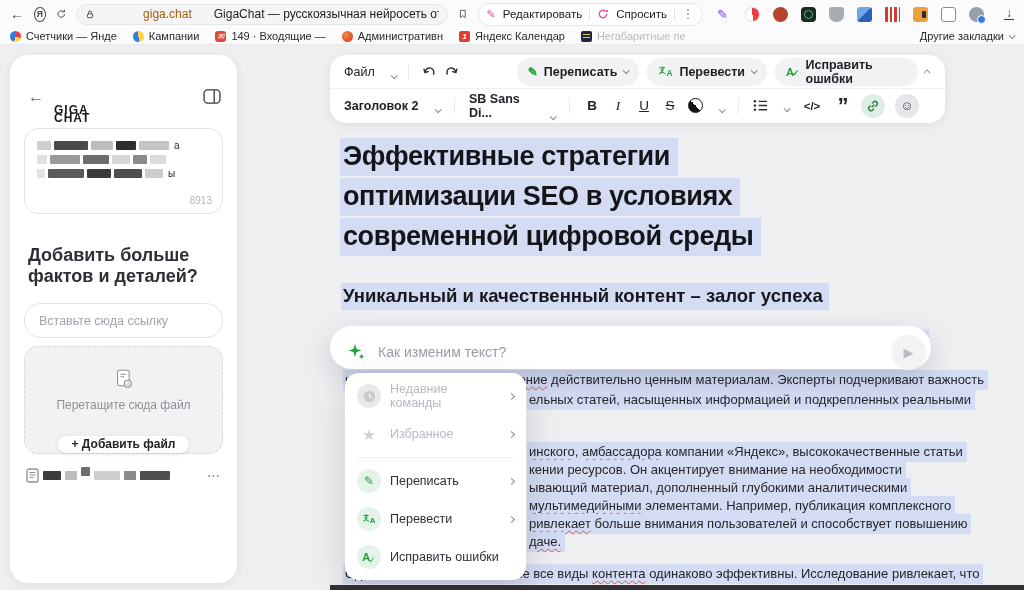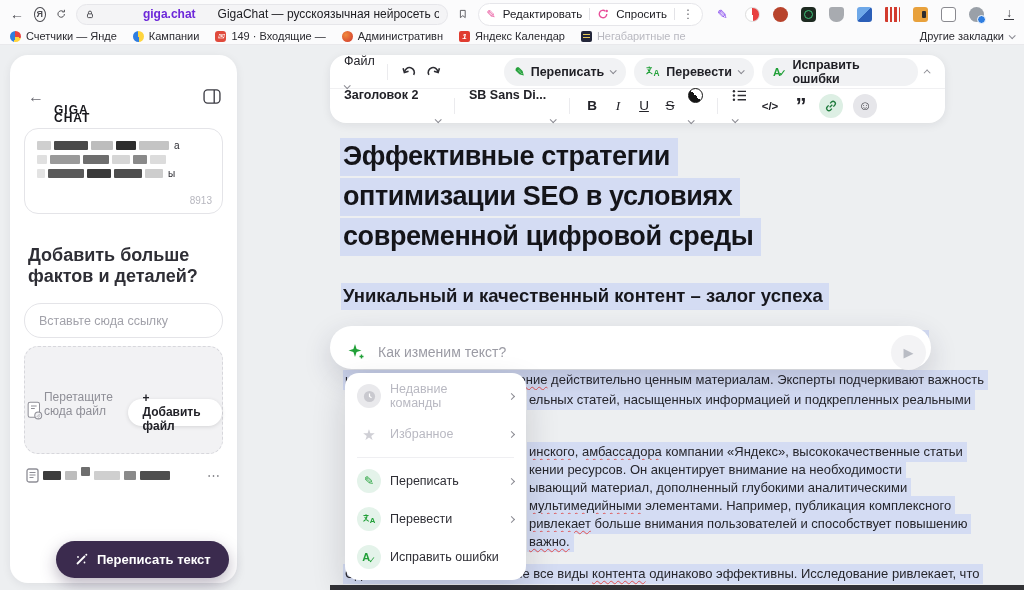--- a/index.html
+++ b/index.html
@@ -7,21 +7,21 @@
   body { font-family:"Liberation Sans", sans-serif; background:#edeff1; position:relative; }
 
   
   .chrome-top { position:absolute; top:0; left:0; width:1024px; height:28px; background:#fbfbfc;
     display:flex; align-items:center; padding:0 10px; gap:10px; z-index:50; }
   .nav-glyph { color:#4a4a50; font-size:14px; line-height:1; cursor:default; }
   .ya-circle { width:15px; height:15px; border:1.4px solid #4a4a50; border-radius:50%;
     font-size:9px; font-weight:700; color:#4a4a50; display:flex; align-items:center; justify-content:center; }
   .addr-pill { height:21px; width:372px; background:#f4f4f6; border:1px solid #e6e6ea; border-radius:11px;
     display:flex; align-items:center; padding:0 8px; gap:8px; }
-  .addr-url { font-size:12px; font-weight:700; color:#6d28d9;padding-left:40px; }
+  .addr-url { font-size:12px; font-weight:400; color:#a16207;padding-left:40px; }
   .addr-title { font-size:12px; color:#1c1c21; margin-left:14px; white-space:nowrap; overflow:hidden; }
   .ai-group { height:23px; border:1px solid #e6e6ea; background:#fff; border-radius:12px;
     display:flex; align-items:center; padding:0 8px; gap:7px; }
   .ai-label { font-size:11.5px; color:#1c1c21; }
   .pinkic { color:#e8509a; font-size:11px; }
   .vdiv { width:1px; height:12px; background:#e3e3e7; }
   .dots-v { color:#6a6a70; font-size:12px; letter-spacing:0; }
   .ext-row { display:flex; align-items:center; gap:13px; margin-left:4px; }
   .ext { width:15px; height:15px; border-radius:4px; position:relative; flex:none; }
   .ext-pen { background:transparent; color:#7c3aed; font-size:13px; line-height:15px; }
@@ -81,38 +81,38 @@
   .sb-label2 { position:absolute; left:18px; top:190px; font-size:18px; font-weight:600; color:#2e2e35; }
   .toggle-row { position:absolute; left:18px; top:216px; width:191px; display:flex; align-items:center; gap:8px; }
   .toggle-label { font-size:13px; font-weight:600; color:#2e2e35; }
   .toggle { margin-left:auto; width:34px; height:19px; background:#e2e2e7; border-radius:10px; position:relative; }
   .toggle::after { content:""; position:absolute; left:2px; top:2px; width:15px; height:15px; background:#fff;
     border-radius:50%; box-shadow:0 1px 2px rgba(0,0,0,.2); }
   .link-input { position:absolute; left:14px; top:248px; width:199px; height:35px; border:1px solid #e4e4e8;
     border-radius:17px; padding:0 14px; font-size:12.5px; color:#3a3a40; font-family:"Liberation Sans",sans-serif; background:#fff; }
   .link-input::placeholder { color:#a2a2aa; }
   .dropzone { position:absolute; left:14px; top:291px; width:199px; height:108px; background:#f2f2f4;
-    border:1px dashed #d7d7dc; border-radius:14px; display:flex; align-items:center; }
+    border:1px dashed #d7d7dc; border-radius:14px; display:flex; flex-direction:column; align-items:center; }
   .dz-label { font-size:12px; color:#8f8f97; margin-top:8px; }
   .dz-btn { margin-top:24px; height:27px; padding:0 14px; background:#fff; border-radius:14px;
     box-shadow:0 1px 4px rgba(0,0,0,.12); font-size:12px; font-weight:700; color:#222228;
     display:flex; align-items:center; }
   .file-row { position:absolute; left:16px; top:412px; width:195px; display:flex; align-items:center; gap:4px; }
   .dots-h { margin-left:auto; color:#6a6a70; font-size:13px; letter-spacing:1px; }
   .cta { position:absolute; left:46px; top:486px; height:37px; padding:0 18px; background:#3b2b4e;
     border-radius:19px; box-shadow:0 6px 16px rgba(59,43,78,.35); display:flex; align-items:center; gap:8px; }
   .cta-label { color:#fff; font-size:13px; font-weight:700; }
 
   
   .toolbar { position:absolute; left:330px; top:10px; width:615px; height:68px; background:#fff;
     border-radius:16px; box-shadow:0 2px 10px rgba(30,30,40,.08); z-index:10; }
   .tb-row1 { height:34px; display:flex; align-items:center; padding:0 14px; gap:8px; border-bottom:1px solid #f0f0f2; }
   .tb-row2 { height:33px; display:flex; align-items:center; padding:0 14px; gap:10px; }
   .tb-txt { font-size:12.5px; color:#222228; }
-  .tb-sel { display:flex; align-items:flex-start; gap:16px;flex-direction:column; }
+  .tb-sel { display:flex; align-items:flex-end; gap:16px; }
   .tb-div { width:1px; height:16px; background:#ebebee; margin:0 4px; }
   .uglyph { width:18px; height:16px; }
   .pillbtn { height:28px; background:#f1f2f4; border-radius:14px; display:flex; align-items:center;
     gap:6px; padding:0 11px; font-size:12.5px; font-weight:700; color:#1e1e24; }
   .fmt { font-size:13.5px; color:#222228; width:16px; text-align:center; }
   .half-circle { width:15px; height:15px; border-radius:50%; border:1px solid #141414;
     background:linear-gradient(45deg,#141414 50%,#ffffff 50%); }
   .round-ic { width:24px; height:24px; border-radius:50%; display:flex; align-items:center; justify-content:center; }
   .link-active { background:#ddefe4; }
   .smiley-bg { background:#e6e6ea; color:#3a3a40; font-size:13px; }
@@ -248,21 +248,21 @@
 
     <div class="bodyline" style="left:0;top:285px"><span class="hl" style="display:inline-block;width:586px">Со</span></div>
     <div class="bodyline" style="left:0;top:327px"><span class="hl"><span class="sp">контент и отдавать предпочтение</span><span> действительно ценным материалам. Эксперты подчеркивают важность</span></span></div>
     <div class="bodyline" style="left:184px;top:347px"><span class="hl">ельных статей, насыщенных информацией и подкрепленных реальными</span></div>
 
     <div class="bodyline" style="left:184px;top:399px"><span class="hl"><span class="sp">инского</span><span>, </span><span class="sp">амбассадора</span><span> компании «Яндекс», высококачественные статьи</span></span></div>
     <div class="bodyline" style="left:184px;top:417px"><span class="hl">кении ресурсов. Он акцентирует внимание на необходимости</span></div>
     <div class="bodyline" style="left:184px;top:435px"><span class="hl">ывающий материал, дополненный глубокими аналитическими</span></div>
     <div class="bodyline" style="left:184px;top:453px"><span class="hl"><span class="sp">мультимедийными</span><span> элементами. Например, публикация комплексного</span></span></div>
     <div class="bodyline" style="left:184px;top:471px"><span class="hl"><span class="sp">ривлекает</span><span> больше внимания пользователей и способствует повышению</span></span></div>
-    <div class="bodyline" style="left:184px;top:489px"><span class="hl sp">важно.</span></div>
+    <div class="bodyline" style="left:184px;top:489px"><span class="hl sp">даче.</span></div>
 
     <div class="bodyline" style="left:0;top:521px"><span class="hl"><span>Однако важно помнить, что не все виды </span><span class="sp">контента</span><span> одинаково эффективны. Исследование ривлекает, что</span></span></div>
   </div>
 
   <div class="toolbar">
     <div class="tb-row1">
       <span class="tb-sel">
           <span class="tb-txt">Файл</span>
           <i class="chv chv-d"></i>
         </span>
@@ -456,25 +456,16 @@
         </svg>
       <span class="px" style="width:18px;background:#3c3c3c"></span>
       <span class="px" style="width:12px;background:#bdbdbd"></span>
       <span class="px" style="width:9px;background:#6e6e6e;margin-bottom:8px"></span>
       <span class="px" style="width:26px;background:#cfcfcf"></span>
       <span class="px" style="width:12px;background:#8a8a8a"></span>
       <span class="px" style="width:30px;background:#4e4e4e"></span>
       <span class="dots-h">⋯</span>
     </div>
 
-    <div class="cta">
-      <svg width="15" height="15" viewBox="0 0 15 15">
-          <path d="M3 12L11 4" stroke="#fff" stroke-width="1.8"></path>
-          <circle cx="12.3" cy="2.7" r="1" fill="#fff"></circle>
-          <circle cx="4" cy="5" r="0.9" fill="#fff"></circle>
-          <circle cx="10.5" cy="10.5" r="0.9" fill="#fff"></circle>
-        </svg>
-      <span class="cta-label">Переписать текст</span>
-    </div>
   </div>
 
   <div class="bottom-strip"></div>
 </div>
 
 </body></html>

